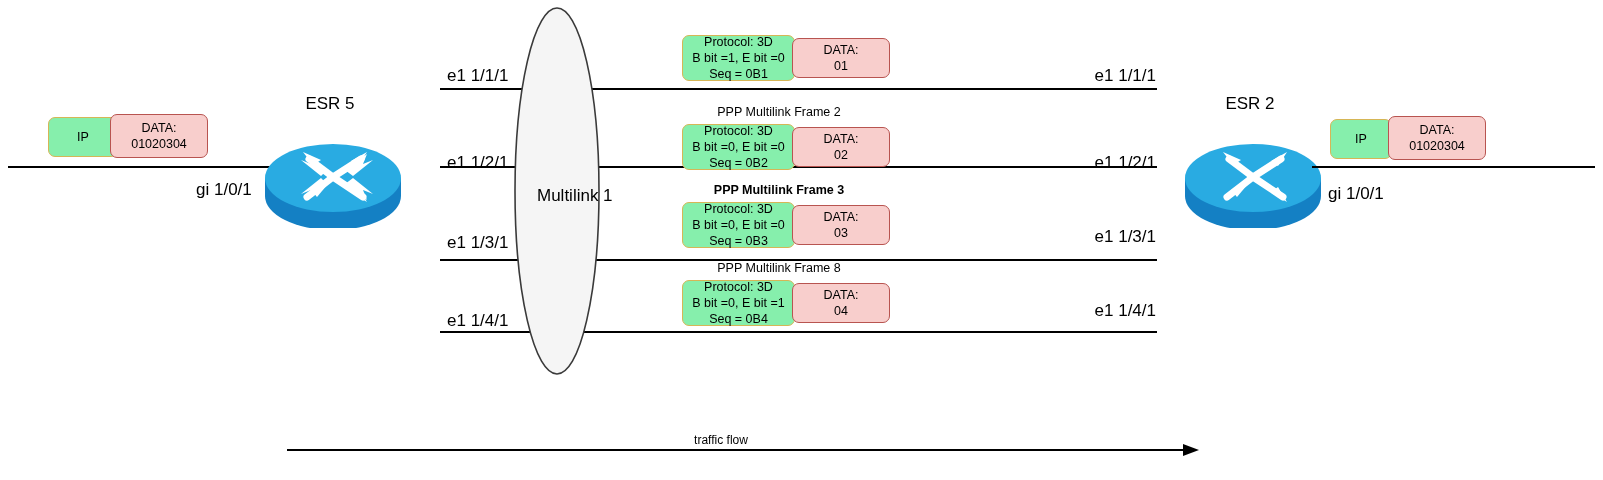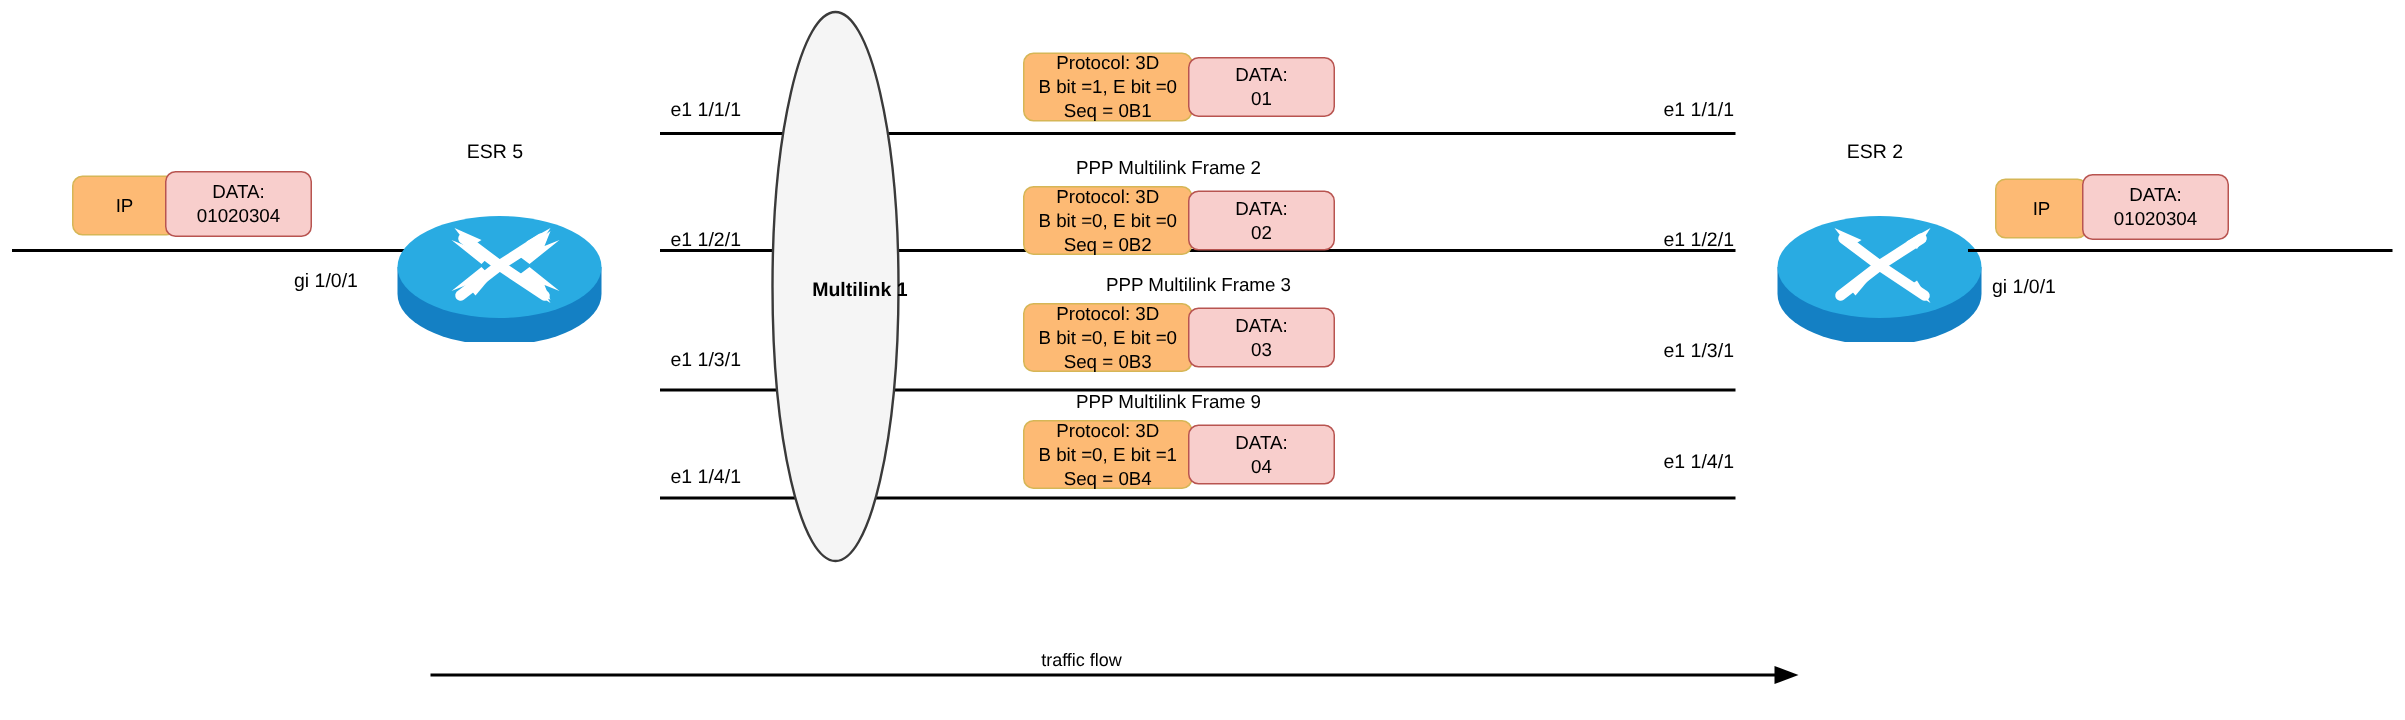--- a/index.html
+++ b/index.html
@@ -12,21 +12,21 @@
     width: 1603px;
     height: 480px;
     background: #ffffff;
     font-family: "Liberation Sans", sans-serif;
     overflow: hidden;
   }
   .abs { position: absolute; }
 
   
   .lbl {
-    font-size: 13px;
+    font-size: 17px;
     color: #000000;
     white-space: nowrap;
     line-height: 1.25;
   }
   .lbl-center { text-align: center; }
   .lbl-right  { text-align: right; }
 
   
   .hline {
     background: #000000;
@@ -40,21 +40,21 @@
     display: flex;
     align-items: center;
     justify-content: center;
     text-align: center;
     font-size: 12.5px;
     line-height: 1.28;
     color: #000000;
     white-space: pre-line;
   }
   .pkt-ip {
-    background: #fdba74;
+    background: #86efac;
     border: 1.4px solid #D6B656;
   }
   .pkt-data {
     background: #F8CECC;
     border: 1.4px solid #B85450;
   }
 
   
   .ellipse-wrap { pointer-events: none; }
 
@@ -120,21 +120,21 @@
   <div class="abs hline" style="left:440px; top:88px; width:717px;"></div>
   <div class="abs hline" style="left:440px; top:166px; width:717px;"></div>
   <div class="abs hline" style="left:440px; top:259px; width:717px;"></div>
   <div class="abs hline" style="left:440px; top:331px; width:717px;"></div>
 
   <div class="abs ellipse-wrap" style="left:512px; top:5px; width:90px; height:372px;">
     <svg width="90" height="372" viewBox="0 0 90 372">
       <ellipse cx="45" cy="186" rx="42" ry="183" fill="#F5F5F5" stroke="#3A3A3A" stroke-width="1.6"></ellipse>
     </svg>
   </div>
-  <div class="abs lbl" style="left:515px; top:185px; width:90px; text-align:right;font-weight:bold;">Multilink 1</div>
+  <div class="abs lbl" style="left:537px; top:185px; width:90px; text-align:left;">Multilink 1</div>
 
   <div class="abs lbl" style="left:447px; top:65px;">e1 1/1/1</div>
   <div class="abs lbl" style="left:447px; top:152px;">e1 1/2/1</div>
   <div class="abs lbl" style="left:447px; top:232px;">e1 1/3/1</div>
   <div class="abs lbl" style="left:447px; top:310px;">e1 1/4/1</div>
 
   <div class="abs lbl lbl-right" style="left:1036px; top:65px; width:120px;">e1 1/1/1</div>
   <div class="abs lbl lbl-right" style="left:1036px; top:152px; width:120px;">e1 1/2/1</div>
   <div class="abs lbl lbl-right" style="left:1036px; top:226px; width:120px;">e1 1/3/1</div>
   <div class="abs lbl lbl-right" style="left:1036px; top:300px; width:120px;">e1 1/4/1</div>
@@ -145,28 +145,28 @@
   <div class="abs pkt pkt-data" style="left:792px; top:38px; width:98px; height:40px;">DATA:
 01</div>
 
   <div class="abs frame-title" style="left:668px; top:105px; width:222px;">PPP Multilink Frame 2</div>
   <div class="abs pkt pkt-ip" style="left:682px; top:124px; width:113px; height:46px;">Protocol: 3D
 B bit =0, E bit =0
 Seq = 0B2</div>
   <div class="abs pkt pkt-data" style="left:792px; top:127px; width:98px; height:40px;">DATA:
 02</div>
 
-  <div class="abs frame-title" style="left:688px; top:183px; width:222px;">PPP Multilink Frame 3</div>
+  <div class="abs frame-title" style="left:668px; top:183px; width:222px;font-weight:bold;">PPP Multilink Frame 3</div>
   <div class="abs pkt pkt-ip" style="left:682px; top:202px; width:113px; height:46px;">Protocol: 3D
 B bit =0, E bit =0
 Seq = 0B3</div>
   <div class="abs pkt pkt-data" style="left:792px; top:205px; width:98px; height:40px;">DATA:
 03</div>
 
-  <div class="abs frame-title" style="left:668px; top:261px; width:222px;">PPP Multilink Frame 9</div>
+  <div class="abs frame-title" style="left:668px; top:261px; width:222px;">PPP Multilink Frame 8</div>
   <div class="abs pkt pkt-ip" style="left:682px; top:280px; width:113px; height:46px;">Protocol: 3D
 B bit =0, E bit =1
 Seq = 0B4</div>
   <div class="abs pkt pkt-data" style="left:792px; top:283px; width:98px; height:40px;">DATA:
 04</div>
 
   <div class="abs lbl lbl-center" style="left:1190px; top:93px; width:120px;">ESR 2</div>
 
   <div class="abs router" style="left:1183px; top:118px; width:140px; height:110px;">
     <svg width="140" height="110" viewBox="0 0 140 110">

